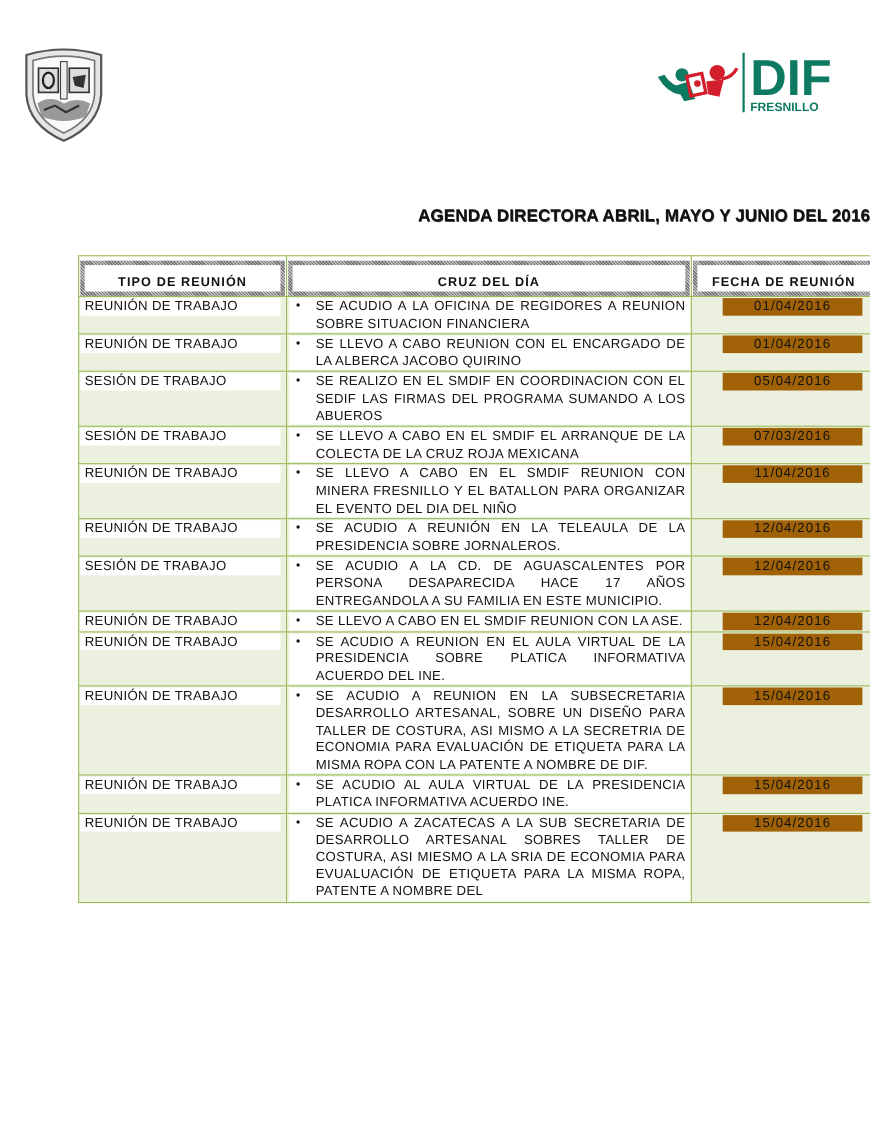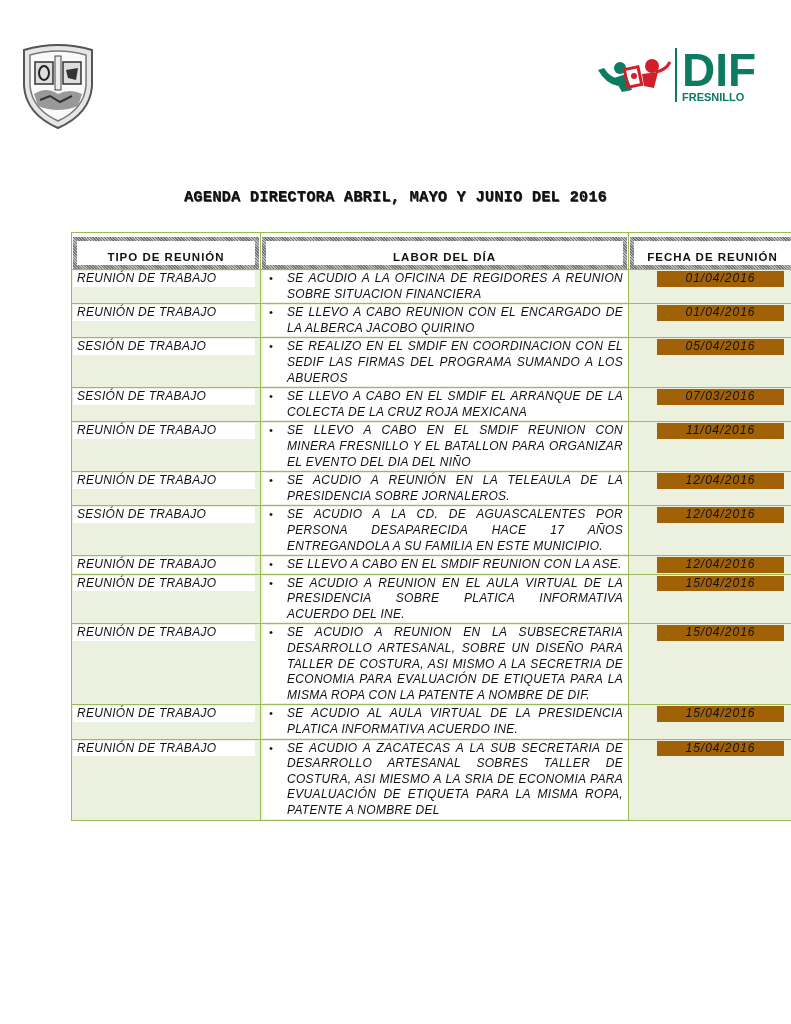--- a/index.html
+++ b/index.html
@@ -1,38 +1,38 @@
 <!DOCTYPE html>
 <html><head>
 <meta charset="utf-8">
 <style>
   html, body { margin: 0; padding: 0; background: #ffffff; }
   body { width: 791px; height: 1024px; position: relative; overflow: hidden; font-family: "Liberation Sans", sans-serif; color: #111; }
 
   .logo-left { position: absolute; left: 18px; top: 42px; width: 80px; height: 88px; }
   .logo-right { position: absolute; left: 596px; top: 44px; width: 175px; height: 62px; }
 
-  .title { position: absolute; left: 0; width: 791px; top: 188px; text-align: center;
-    font-family: Liberation Mono, monospace; font-weight: bold; font-size: 15.5px; letter-spacing: 0.1px;
+  .title { position: absolute; left: 0; width: 791px; top: 188px; text-align: right;
+    font-family: Liberation Sans, sans-serif; font-weight: bold; font-size: 15.5px; letter-spacing: 0.1px;
     text-shadow: 0.5px 0.5px 0 #444; }
 
   table.agenda { position: absolute; left: 27px; top: 232px; width: 725px; border-collapse: collapse; table-layout: fixed; margin-left: 44px; }
   table.agenda col.c1 { width: 189px; }
   table.agenda col.c2 { width: 368px; }
   table.agenda col.c3 { width: 168px; }
 
   th { height: 36px; padding: 0; vertical-align: bottom; font-weight: bold; font-size: 11.5px; letter-spacing: 1px; color: #111;
     border: 1px solid #9bbb59; }
   th .hwrap { margin: 0 1px; height: 32px; display: flex; align-items: flex-end; justify-content: center; padding-bottom: 2px; box-sizing: border-box;
     background: #fff;
     border-top: 4px solid #8a8a8a; border-left: 4px solid #8a8a8a; border-right: 4px solid #8a8a8a; border-bottom: 4px solid #8a8a8a;
     border-style: solid;
     border-image: repeating-linear-gradient(45deg, #777 0 1px, #bbb 1px 2px) 4; }
 
-  td { border: 1px solid #9bbb59; background: #ebf1de; padding: 1px 0 1px 0; vertical-align: top; font-size: 12px; line-height: 15.6px; letter-spacing: 0.3px; font-style: italic; }
+  td { border: 1px solid #9bbb59; background: #ebf1de; padding: 1px 0 1px 0; vertical-align: top; font-size: 12px; line-height: 15.6px; letter-spacing: 0.3px; }
   td .type { background: #fff; display: inline-block; width: 178px; padding-left: 4px; margin-left: 1px; }
   td .order { background: #fff; margin-left: 2px; margin-right: 0; display: flex; padding: 0 5px 0 6px; }
   td .order .bullet { width: 18px; flex: none; font-size: 11px; }
   td .order .text { text-align: justify; flex: 1; }
   td .date { background: #a16207; margin: 0 12px 0 28px; text-align: center; letter-spacing: 1px; }
 </style>
 </head>
 <body>
 
 <div class="logo-left">
@@ -75,21 +75,21 @@
     </colgroup>
   <thead>
     <tr>
       <th>
           <div class="hwrap">
             <span>TIPO DE REUNIÓN</span>
           </div>
         </th>
       <th>
           <div class="hwrap">
-            <span>LABOR DEL DÍA</span>
+            <span>CRUZ DEL DÍA</span>
           </div>
         </th>
       <th>
           <div class="hwrap">
             <span>FECHA DE REUNIÓN</span>
           </div>
         </th>
     </tr>
   </thead>
   <tbody id="agenda-body">

